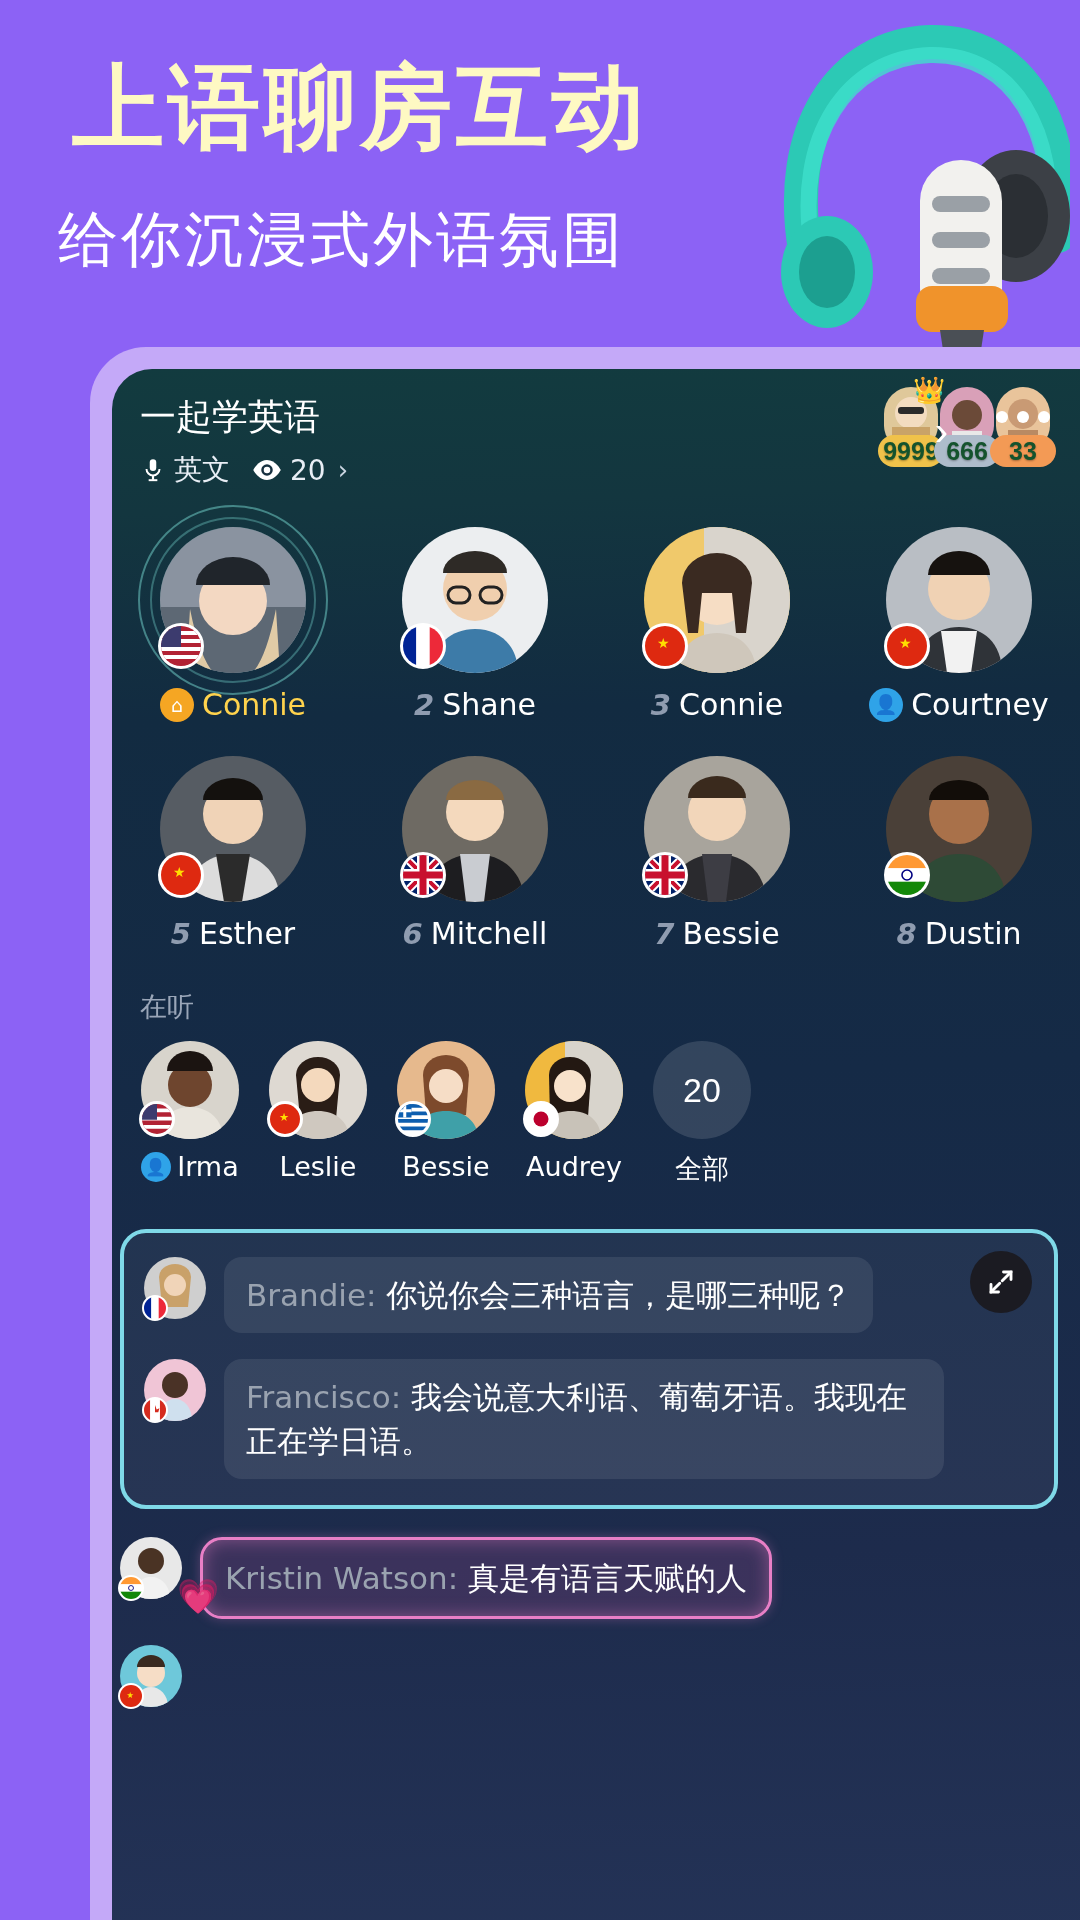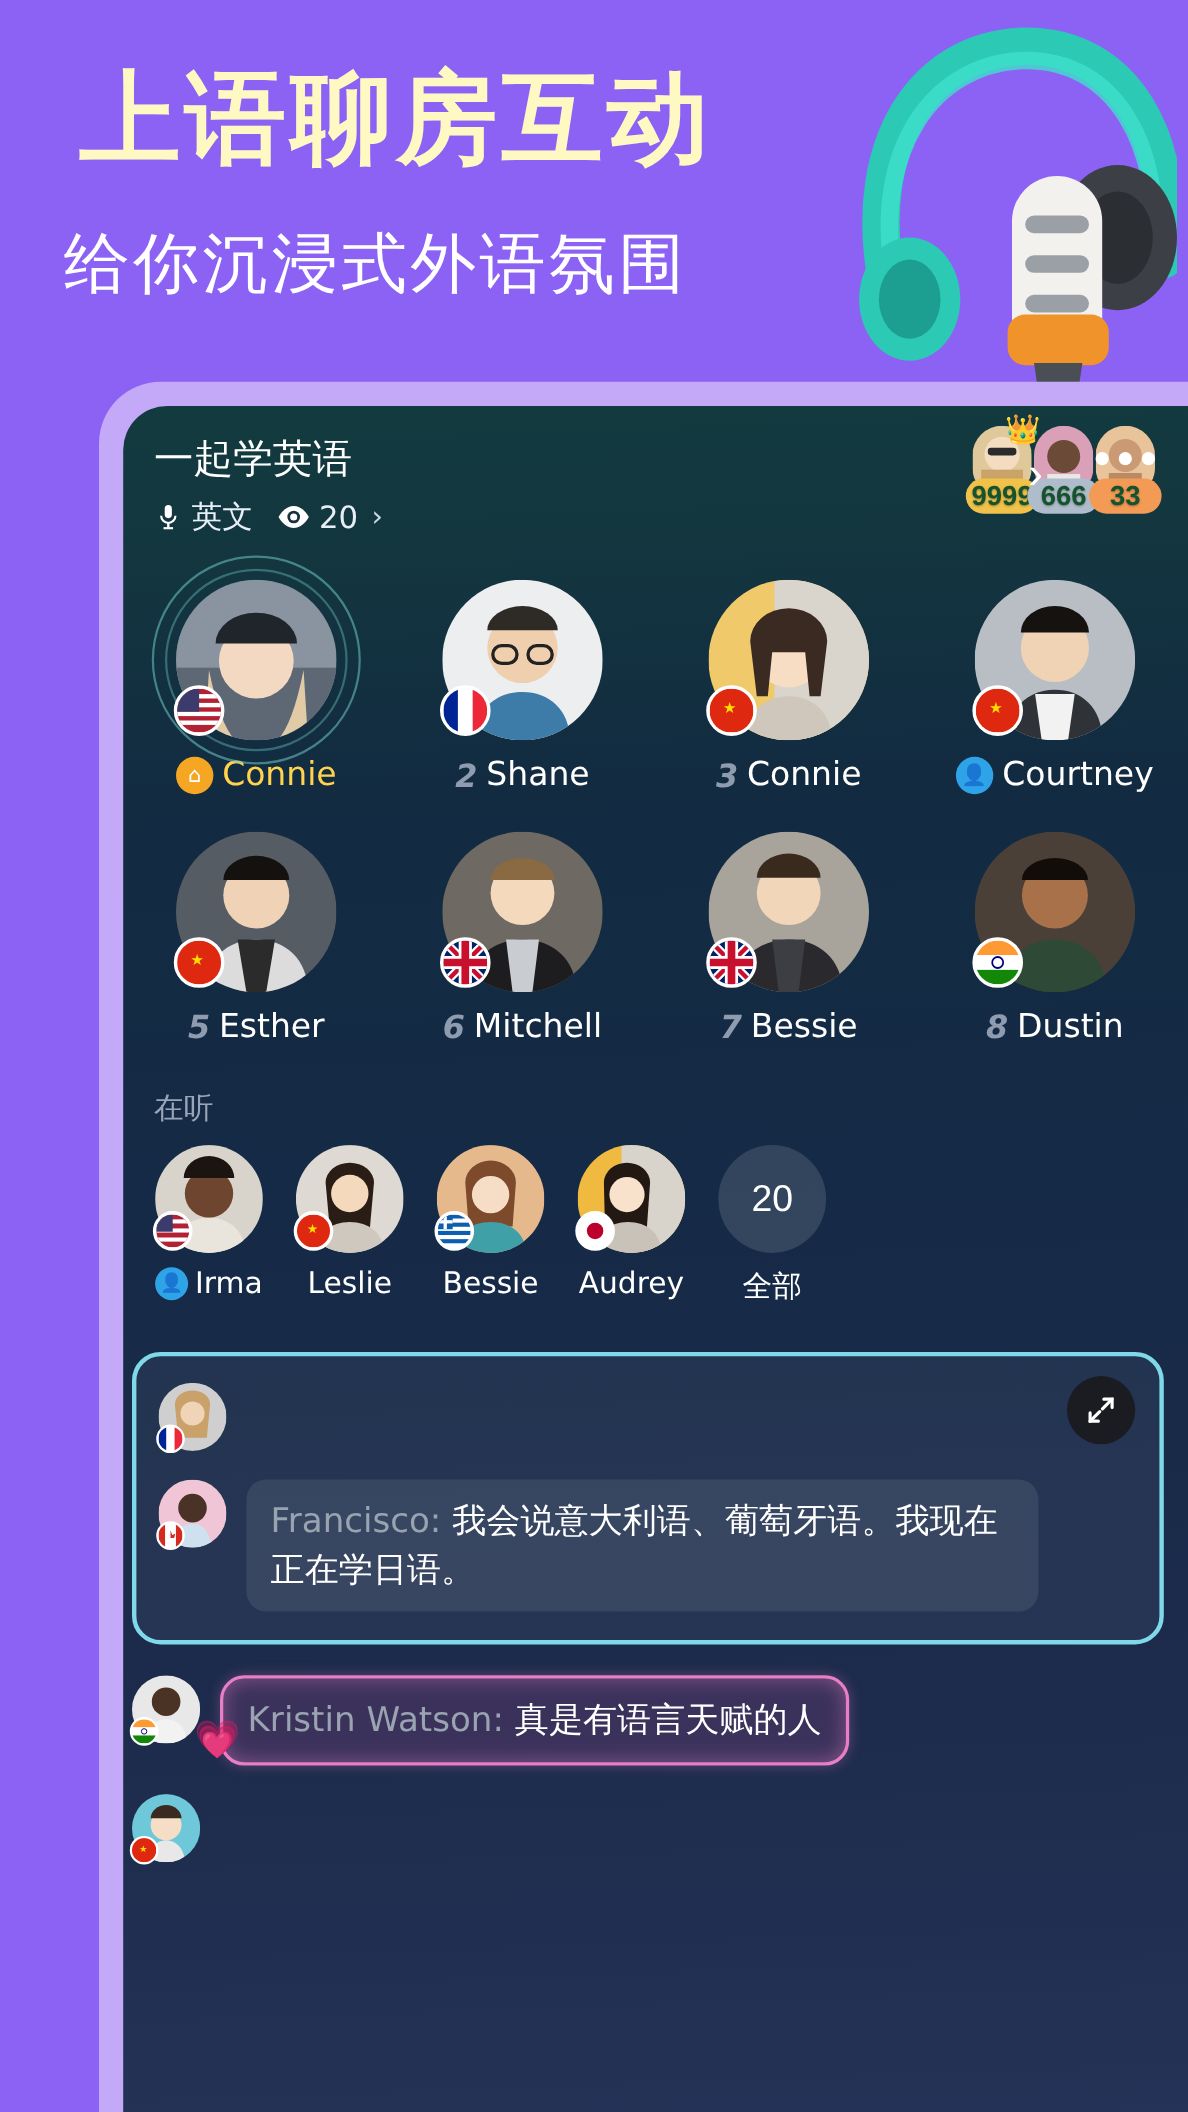--- a/index.html
+++ b/index.html
@@ -601,20 +601,24 @@
                 </svg>
               </div>
           <div class="flag">
             <svg viewBox="0 0 40 40">
                   <rect width="13.3" height="40" fill="#002395"></rect>
               <rect x="13.3" width="13.4" height="40" fill="#fff"></rect>
                   <rect x="26.7" width="13.3" height="40" fill="#ed2939"></rect>
                 </svg>
           </div>
         </div>
+        <div class="bubble">
+          <span class="who">Brandie:</span>
+          <span>你说你会三种语言，是哪三种呢？</span>
+        </div>
       </div>
 
       <div class="msg">
         <div class="msg-av">
           <div class="av-img">
                 <svg viewBox="0 0 62 62">
                   <rect width="62" height="62" fill="#f0c5d6"></rect>
             <circle cx="31" cy="26" r="13" fill="#4a3226"></circle>
             <path d="M14 62c0-14 8-22 17-22s17 8 17 22z" fill="#cfe0ee"></path>
                 </svg>

